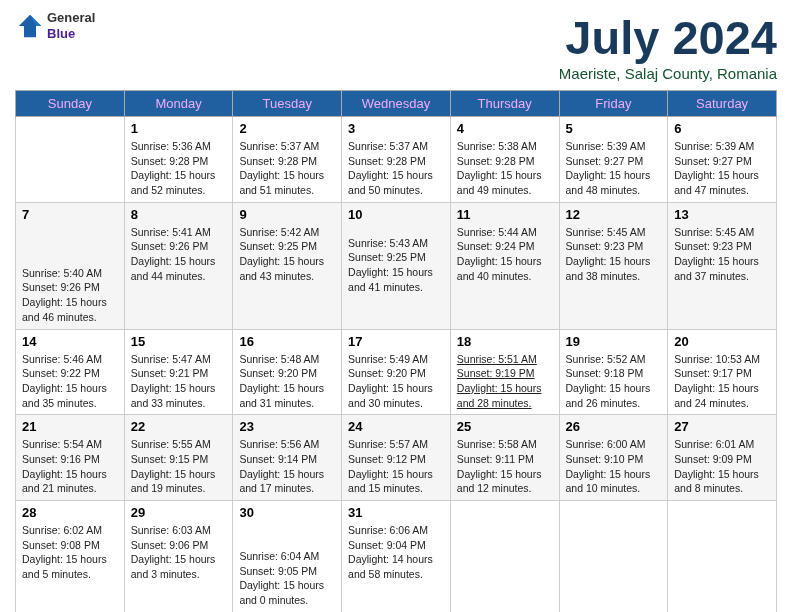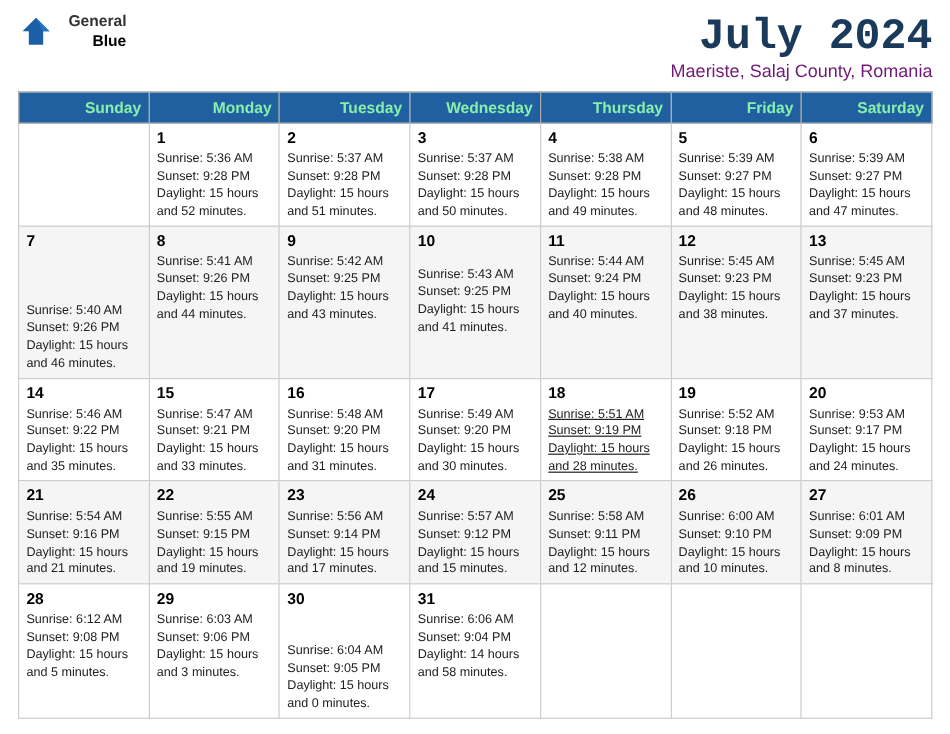--- a/index.html
+++ b/index.html
@@ -12,59 +12,58 @@
     }
     .header {
       display: flex;
       justify-content: space-between;
       align-items: flex-start;
       margin-bottom: 8px;
     }
     .logo {
       display: flex;
       align-items: center;
-      gap: 12px;
+      gap: 2px;
       justify-content: space-between;
     }
     .logo-text {
       font-size: 13px;
       font-weight: bold;
       line-height: 1.2;
     }
     .logo-text .general { color: #333; }
-    .logo-text .blue { color: #000000; margin-left: 20px; }
+    .logo-text .blue { color: #4c1d95; }
     .logo-icon {
       width: 30px;
       height: 30px;
     }
     .title-block {
       text-align: right;
     }
     .month-title {
-      font-size: 36px;
+      font-size: 47px;
       font-weight: bold;
       color: #1a3a5c;
-      font-family: Liberation Mono, monospace;
     }
     .location {
       font-size: 15px;
-      color: #701a75;
+      color: #14532d;
     }
     table {
       width: 100%;
       border-collapse: collapse;
       font-size: 11px;
     }
     thead tr th {
       background-color: #2060a0;
-      color: #86efac;
-      text-align: right;
+      color: #f0abfc;
+      text-align: center;
       padding: 5px 6px;
       font-size: 13px;
-      font-weight: bold;
+      font-weight: normal;
       border: 1px solid #aaa;
     }
     tbody tr td {
       border: 1px solid #ccc;
       padding: 4px 6px;
       vertical-align: top;
       width: 14.28%;
       min-height: 80px;
       background: #fff;
     }
@@ -253,21 +252,21 @@
         </td>
         <td>
           <span class="day-number">19</span>
           <div class="day-info" style="white-space: pre-line;">Sunrise: 5:52 AM
 Sunset: 9:18 PM
 Daylight: 15 hours
 and 26 minutes.</div>
         </td>
         <td>
           <span class="day-number">20</span>
-          <div class="day-info" style="white-space: pre-line;">Sunrise: 9:53 AM
+          <div class="day-info" style="white-space: pre-line;">Sunrise: 10:53 AM
 Sunset: 9:17 PM
 Daylight: 15 hours
 and 24 minutes.</div>
         </td>
       </tr>
       <tr>
         <td>
           <span class="day-number">21</span>
           <div class="day-info" style="white-space: pre-line;">Sunrise: 5:54 AM
 Sunset: 9:16 PM
@@ -313,21 +312,21 @@
           <span class="day-number">27</span>
           <div class="day-info" style="white-space: pre-line;">Sunrise: 6:01 AM
 Sunset: 9:09 PM
 Daylight: 15 hours
 and 8 minutes.</div>
         </td>
       </tr>
       <tr>
         <td>
           <span class="day-number">28</span>
-          <div class="day-info" style="white-space: pre-line;">Sunrise: 6:12 AM
+          <div class="day-info" style="white-space: pre-line;">Sunrise: 6:02 AM
 Sunset: 9:08 PM
 Daylight: 15 hours
 and 5 minutes.</div>
         </td>
         <td>
           <span class="day-number">29</span>
           <div class="day-info" style="white-space: pre-line;">Sunrise: 6:03 AM
 Sunset: 9:06 PM
 Daylight: 15 hours
 and 3 minutes.</div>

